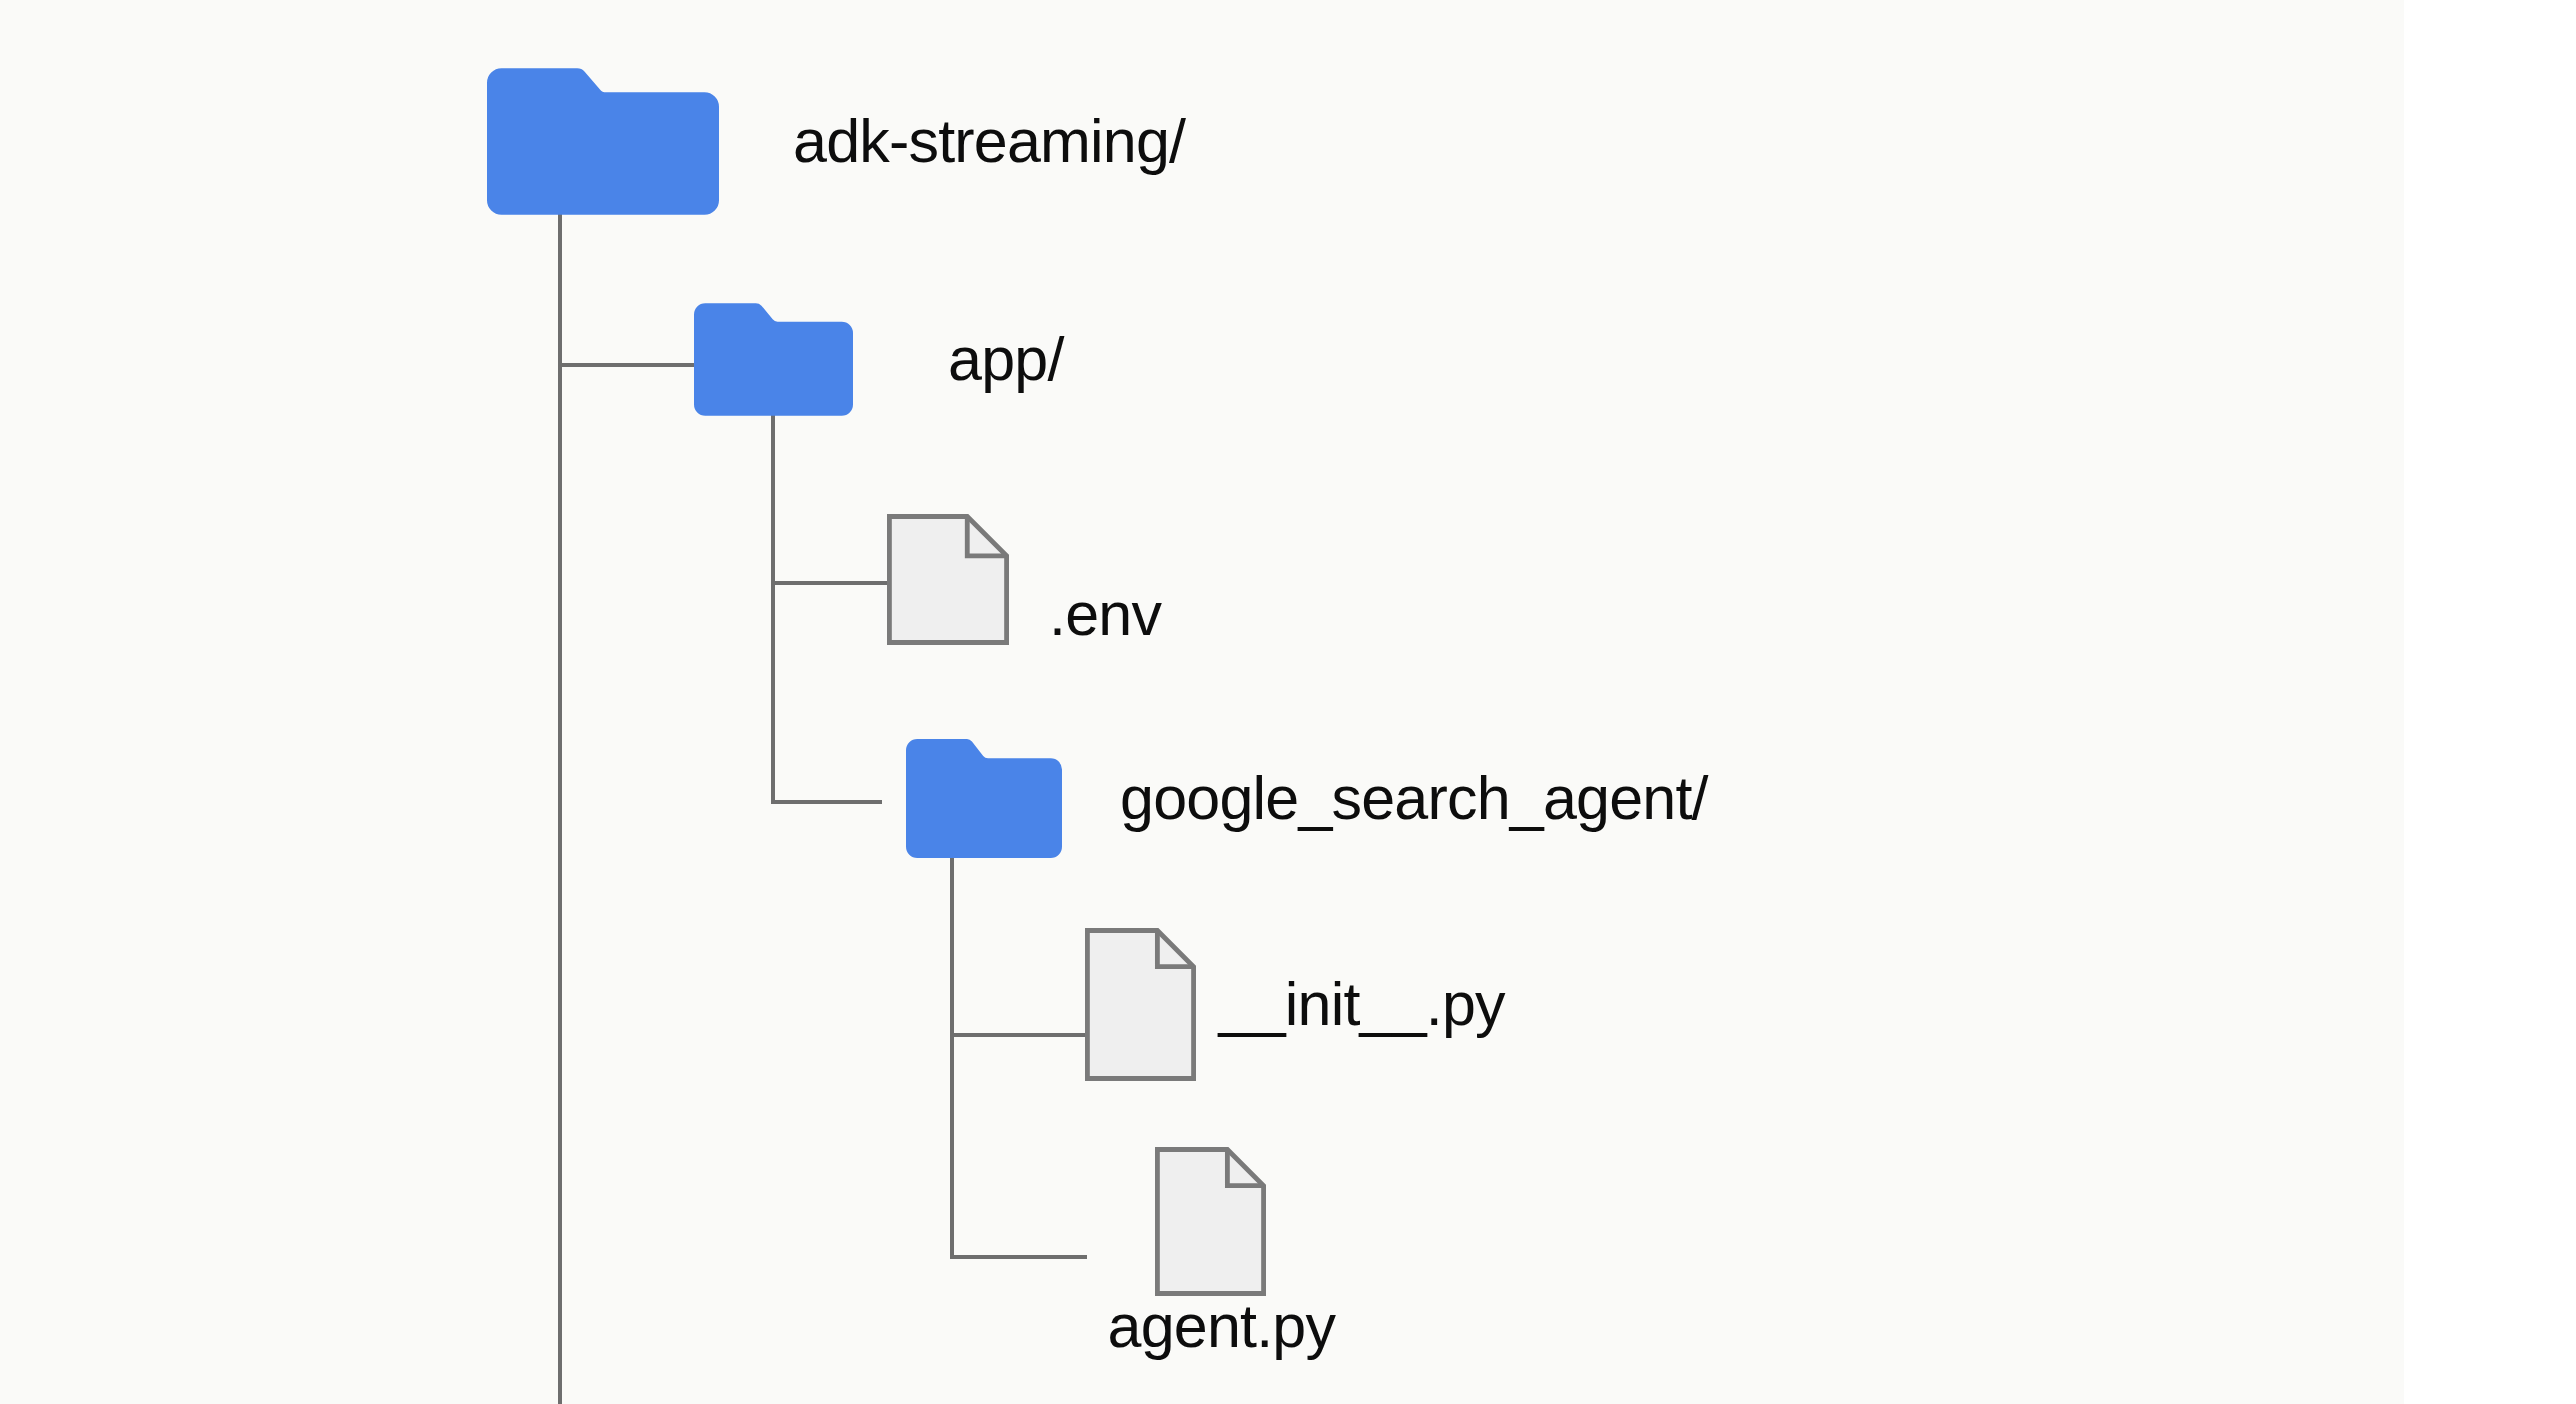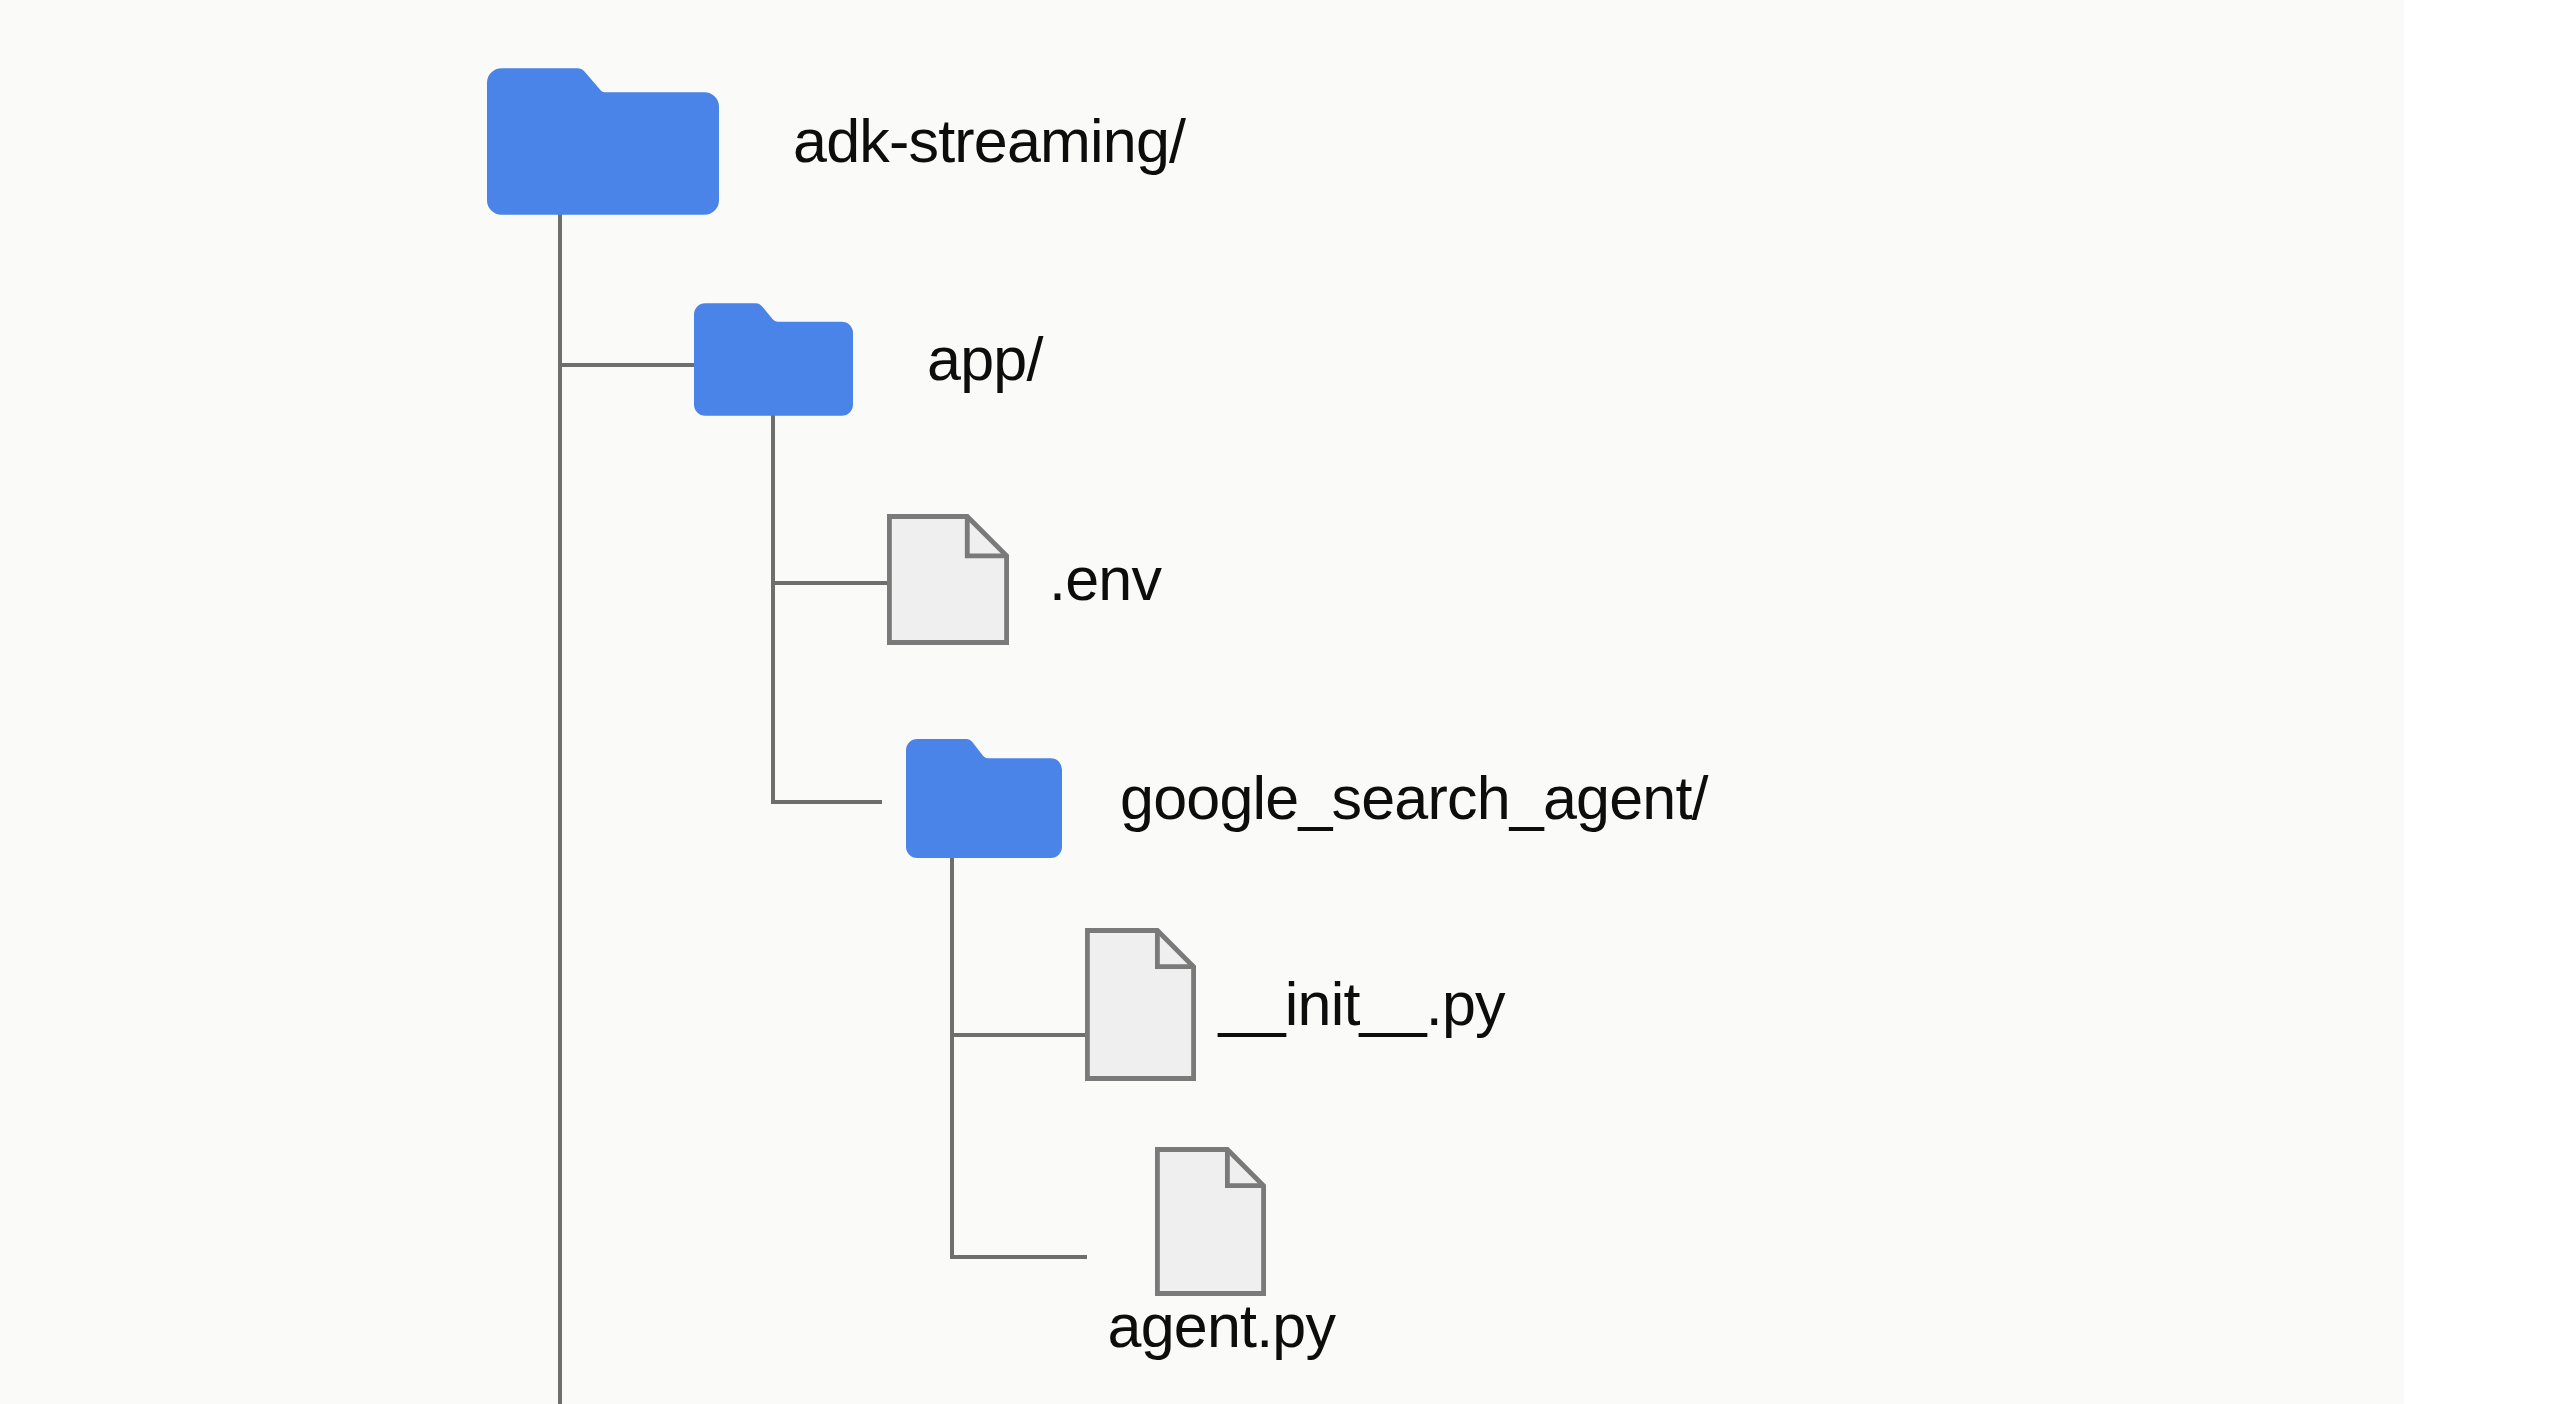--- a/index.html
+++ b/index.html
@@ -80,24 +80,24 @@
     </span>
     <span class="label" style="margin-left:74px;">adk-streaming/</span>
   </div>
 
   <div class="node" style="left:694px; top:303px;">
     <span class="folder-icon">
       <svg width="159" height="113" viewBox="0 0 198 140">
         <path d="M0,14 A14,14 0 0 1 14,0 L76,0 A10,10 0 0 1 84,3 L98,20 A8,8 0 0 0 104,23 L184,23 A14,14 0 0 1 198,37 L198,126 A14,14 0 0 1 184,140 L14,140 A14,14 0 0 1 0,126 Z" fill="#4A84E8"></path>
       </svg>
     </span>
-    <span class="label" style="margin-left:74px;">app/</span>
+    <span class="label" style="margin-left:95px;">app/</span>
   </div>
 
-  <div class="node" style="left:887px; top:514px;">
+  <div class="node" style="left:887px; top:514px;align-items:flex-end;">
     <span class="file-icon">
       <svg width="122" height="131" viewBox="0 0 152 163">
         <path d="M3,3 L100,3 L149,52 L149,160 L3,160 Z" fill="#EFEFEF" stroke="#7A7A7A" stroke-width="6" stroke-linejoin="miter"></path>
         <path d="M100,3 L100,52 L149,52" fill="none" stroke="#7A7A7A" stroke-width="6" stroke-linejoin="miter"></path>
       </svg>
     </span>
     <span class="label" style="margin-left:40px;">.env</span>
   </div>
 
   <div class="node" style="left:879px; top:739px;padding-left:27px;">

